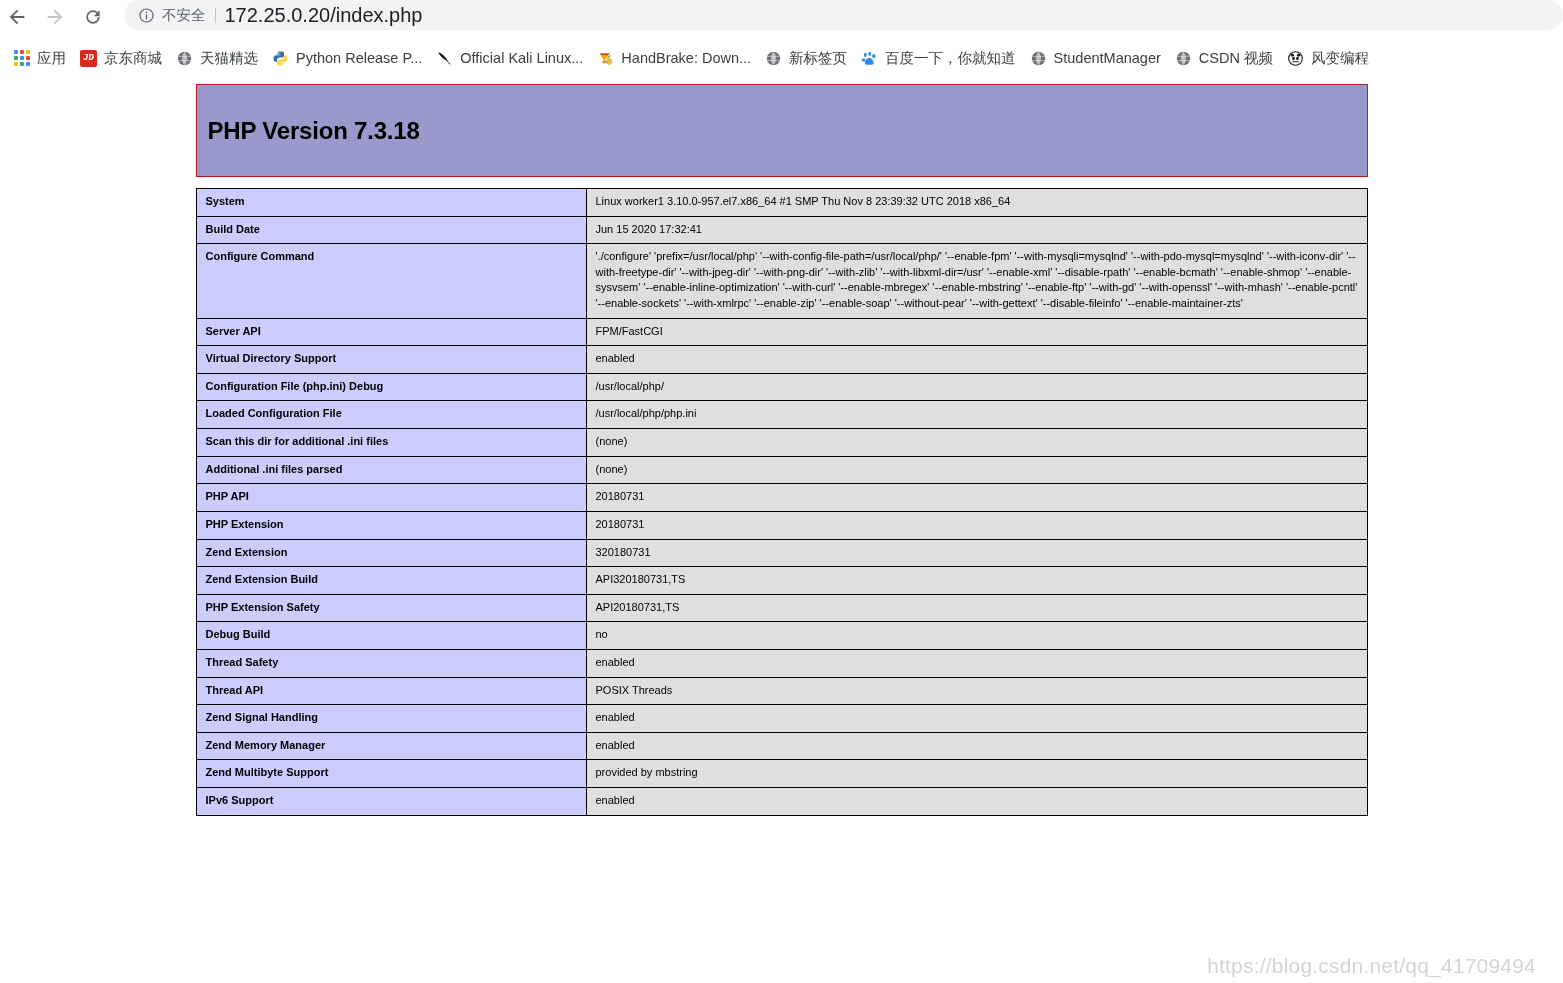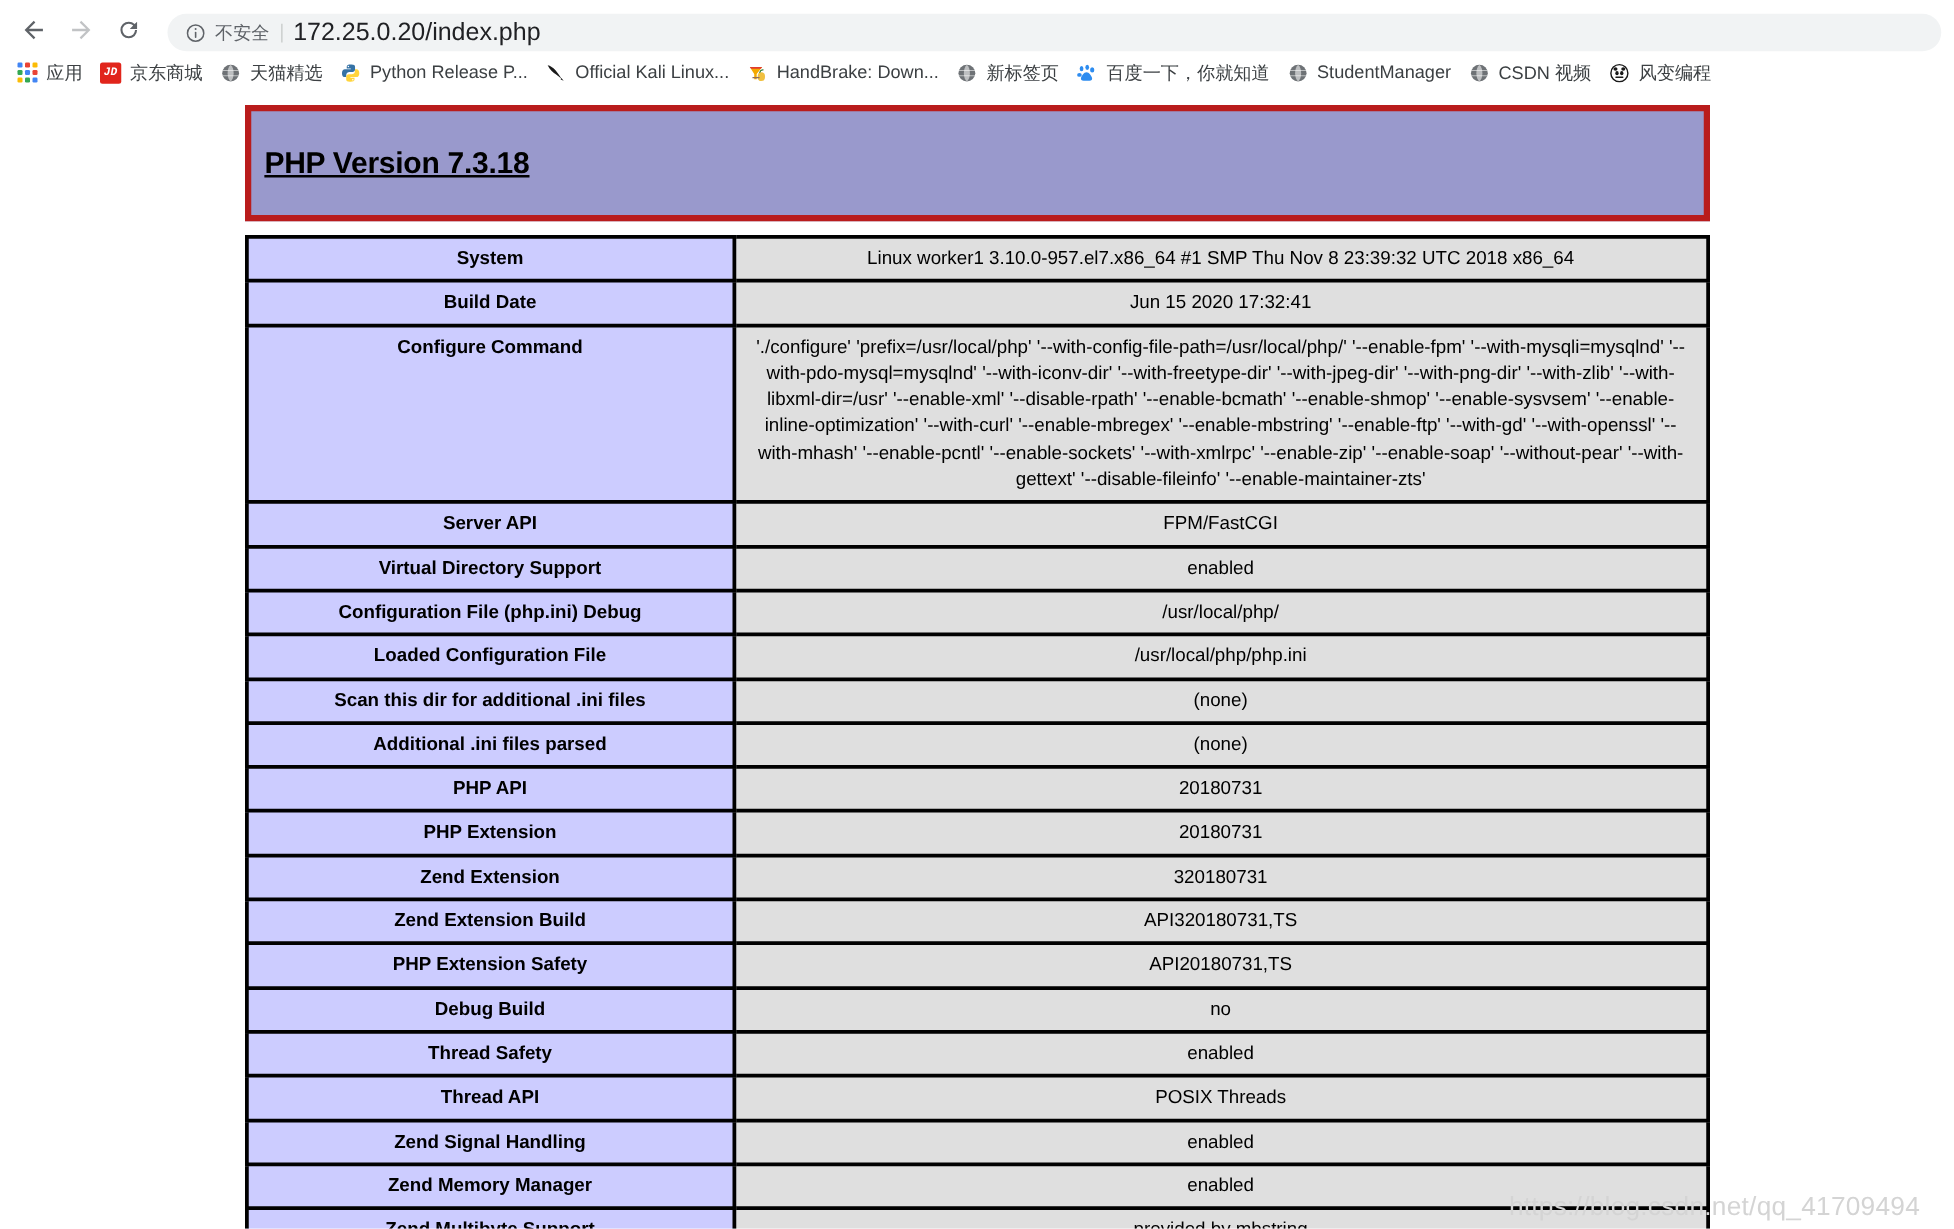--- a/index.html
+++ b/index.html
@@ -13,22 +13,22 @@
   }
 
   
   .browser-chrome {
     width: 100%;
     background: #ffffff;
   }
   .toolbar {
     height: 41px;
     display: flex;
-    align-items: flex-end;
-    padding: 0 10px;
+    align-items: flex-start;
+    padding: 0 0;
     background: #ffffff;
   }
   .nav-btn {
     width: 34px; height: 34px;
     display: flex; align-items: center; justify-content: center;
     border-radius: 50%;
     flex: 0 0 auto;
     margin-right: 4px;
   }
   .nav-btn svg { display: block; }
@@ -136,54 +136,52 @@
     position: relative;
   }
   .center {
     width: 1172px;
     margin: 0 auto;
     padding-top: 9px;
   }
 
   .php-header {
     background: #9999cc;
-    border: 5px solid #b91c1c;
+    border: 1px solid #b91c1c;
     height: 93px;
     display: flex;
     align-items: center;
     justify-content: space-between;
     padding: 0 18px 0 11px;
-    text-decoration: underline;
   }
   .php-version {
     font-size: 24px;
     font-weight: bold;
     color: #000000;
     letter-spacing: -0.2px;
   }
   .php-logo {
     width: 146px;
     height: 74px;
     flex: 0 0 auto;
   }
 
   table.info {
     border-collapse: collapse;
     width: 100%;
     margin-top: 11px;
     table-layout: fixed;
   }
   table.info td {
-    border: 3px solid #000000;
+    border: 1px solid #000000;
     padding: 5px 9px 6px 9px;
-    font-size: 15px;
+    font-size: 11px;
     vertical-align: top;
     line-height: 1.42;
     color: #000000;
-    text-align: center;
   }
   td.e {
     background: #ccccff;
     font-weight: bold;
     width: 390px;
   }
   td.v {
     background: #dfdfdf;
     word-break: break-word;
   }

